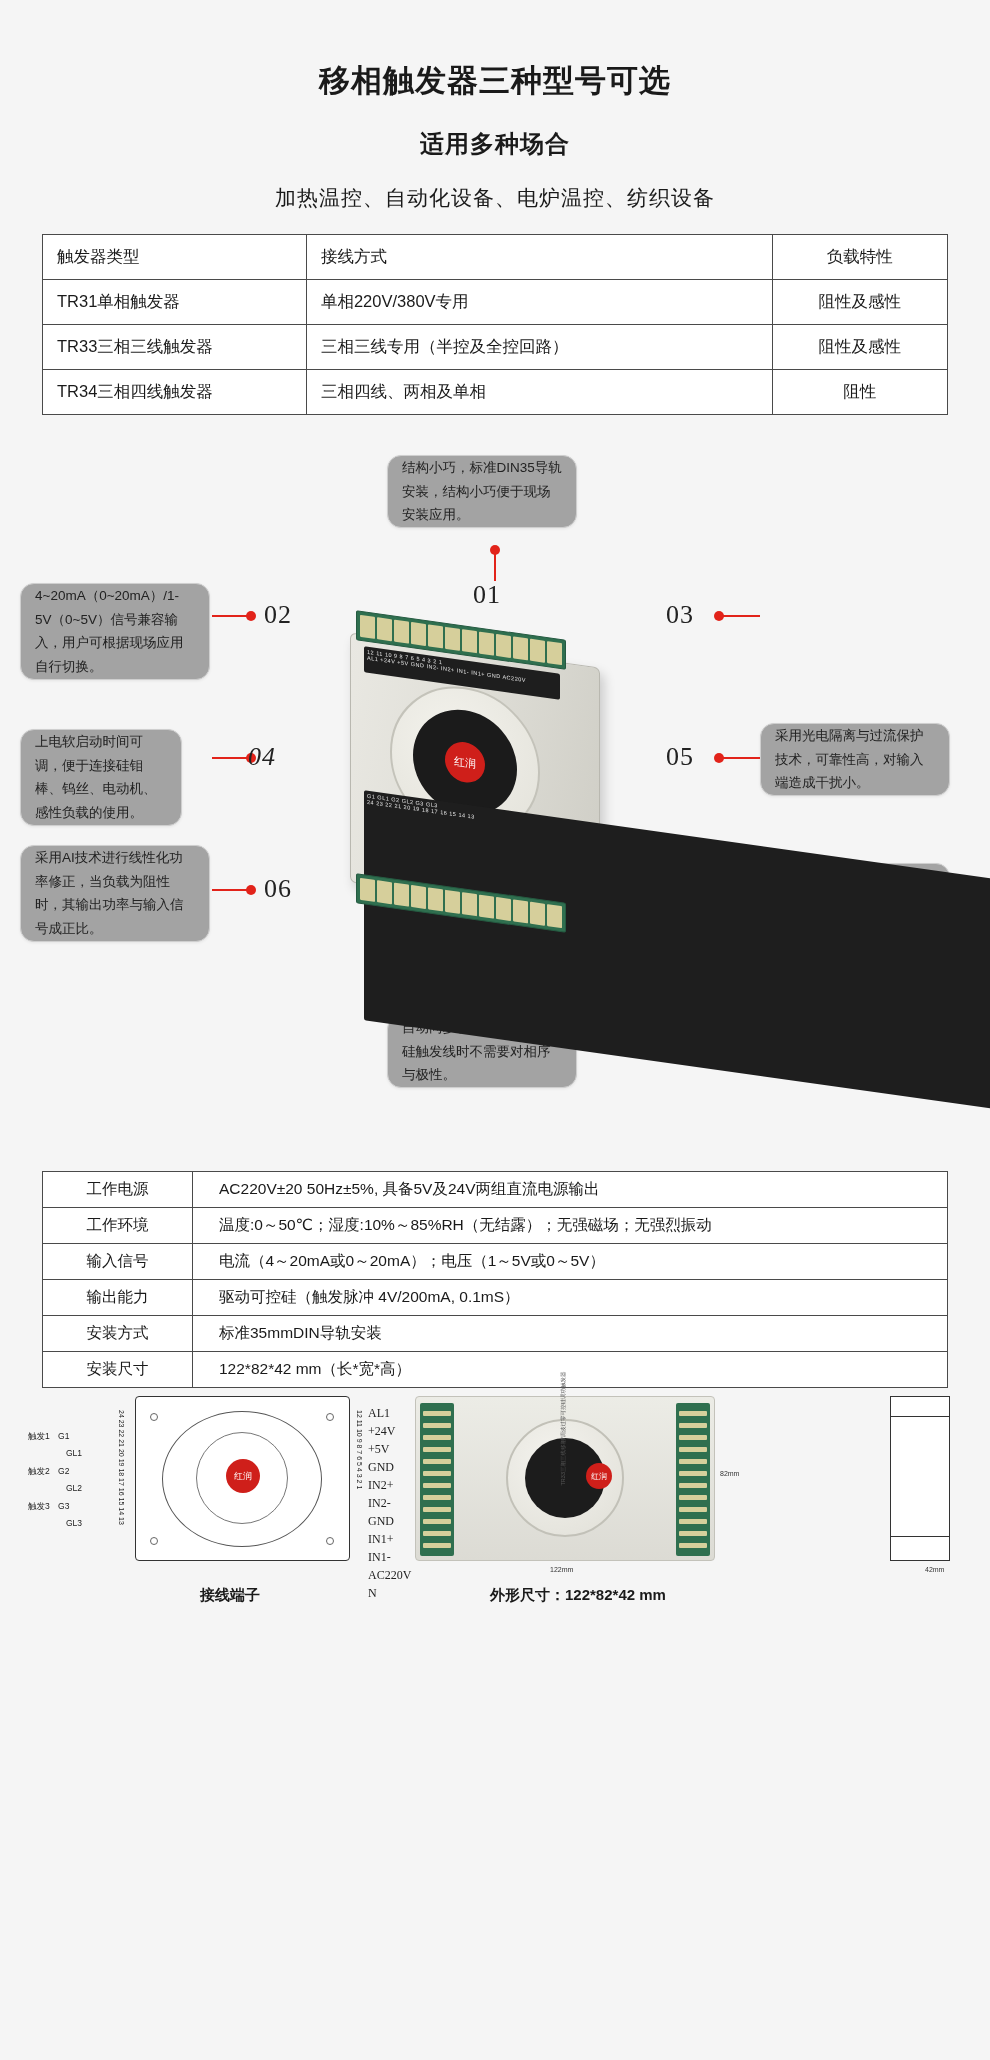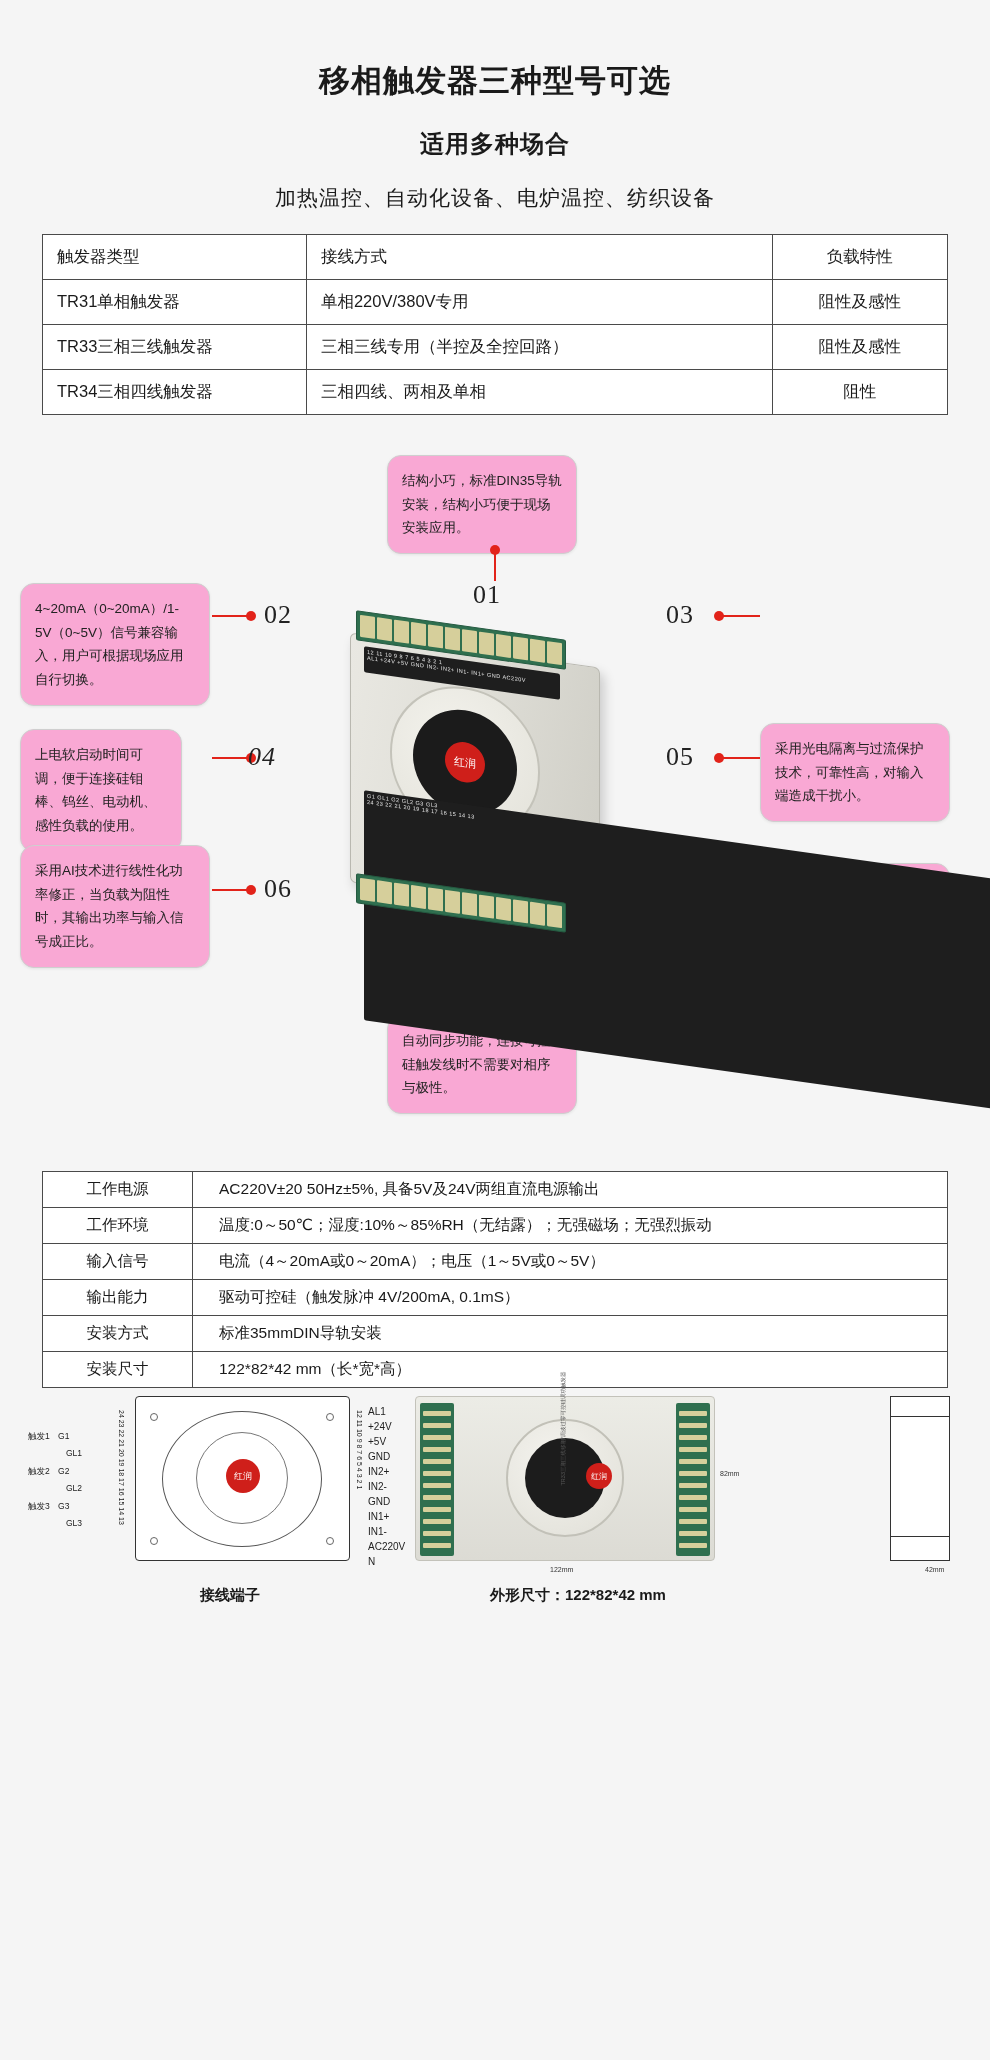--- a/index.html
+++ b/index.html
@@ -25,24 +25,24 @@
   table.t1 td { border:1px solid #4a4a4a; padding:11px 14px; font-size:16.5px; }
   table.t1 tr td:nth-child(1) { width:286px; }
   table.t1 tr td:nth-child(2) { width:506px; }
   table.t1 tr td:nth-child(3) { width:190px; text-align:center; }
 
   
   .diagram { position:relative; width:990px; height:700px; margin-top:30px; }
 
   .bubble {
     position:absolute;
-    background:#f9a8d4;
+    background:#a3a3a3;
     border:1px solid #cfcfcf;
     border-radius:14px;
-    padding:13px 14px;
+    padding:0 14px;
     font-size:13.5px;
     line-height:1.75;
     color:#222;
     box-shadow:0 1px 3px rgba(0,0,0,.07);
   }
   .num {
     position:absolute;
     font-size:26px;
     color:#222;
     font-family:"Liberation Serif", serif;
@@ -108,21 +108,21 @@
   table.t2 td.k { width:150px; text-align:center; }
 
   
   .bottom-title { text-align:center; font-size:27px; font-weight:bold; margin:48px 0 26px 0; letter-spacing:1px; }
   .bottom { position:relative; width:950px; height:230px; margin:0 auto; }
 
   .drawing { position:absolute; }
   .outline { border:1.3px solid #333; background:#fff; }
 
   .cap { position:absolute; font-size:15px; font-weight:bold; }
-  .tiny2 { font-size:10px; color:#222; line-height:1.5; }
+  .tiny2 { font-size:12px; color:#222; line-height:1.5;font-family:Liberation Serif, serif; }
 
   .left-terms { position:absolute; left:8px; top:40px; font-size:8.5px; line-height:2.05; }
   .pin-col { position:absolute; font-size:7px; line-height:1.28; writing-mode:vertical-rl; }
   .photo {
     position:absolute; left:395px; top:8px; width:300px; height:165px;
     background:linear-gradient(180deg,#ececE6,#dcdbd4);
     border:1px solid #c3c2ba; border-radius:4px;
   }
   .photo .pdial {
     position:absolute; left:90px; top:22px; width:118px; height:118px; border-radius:50%;

